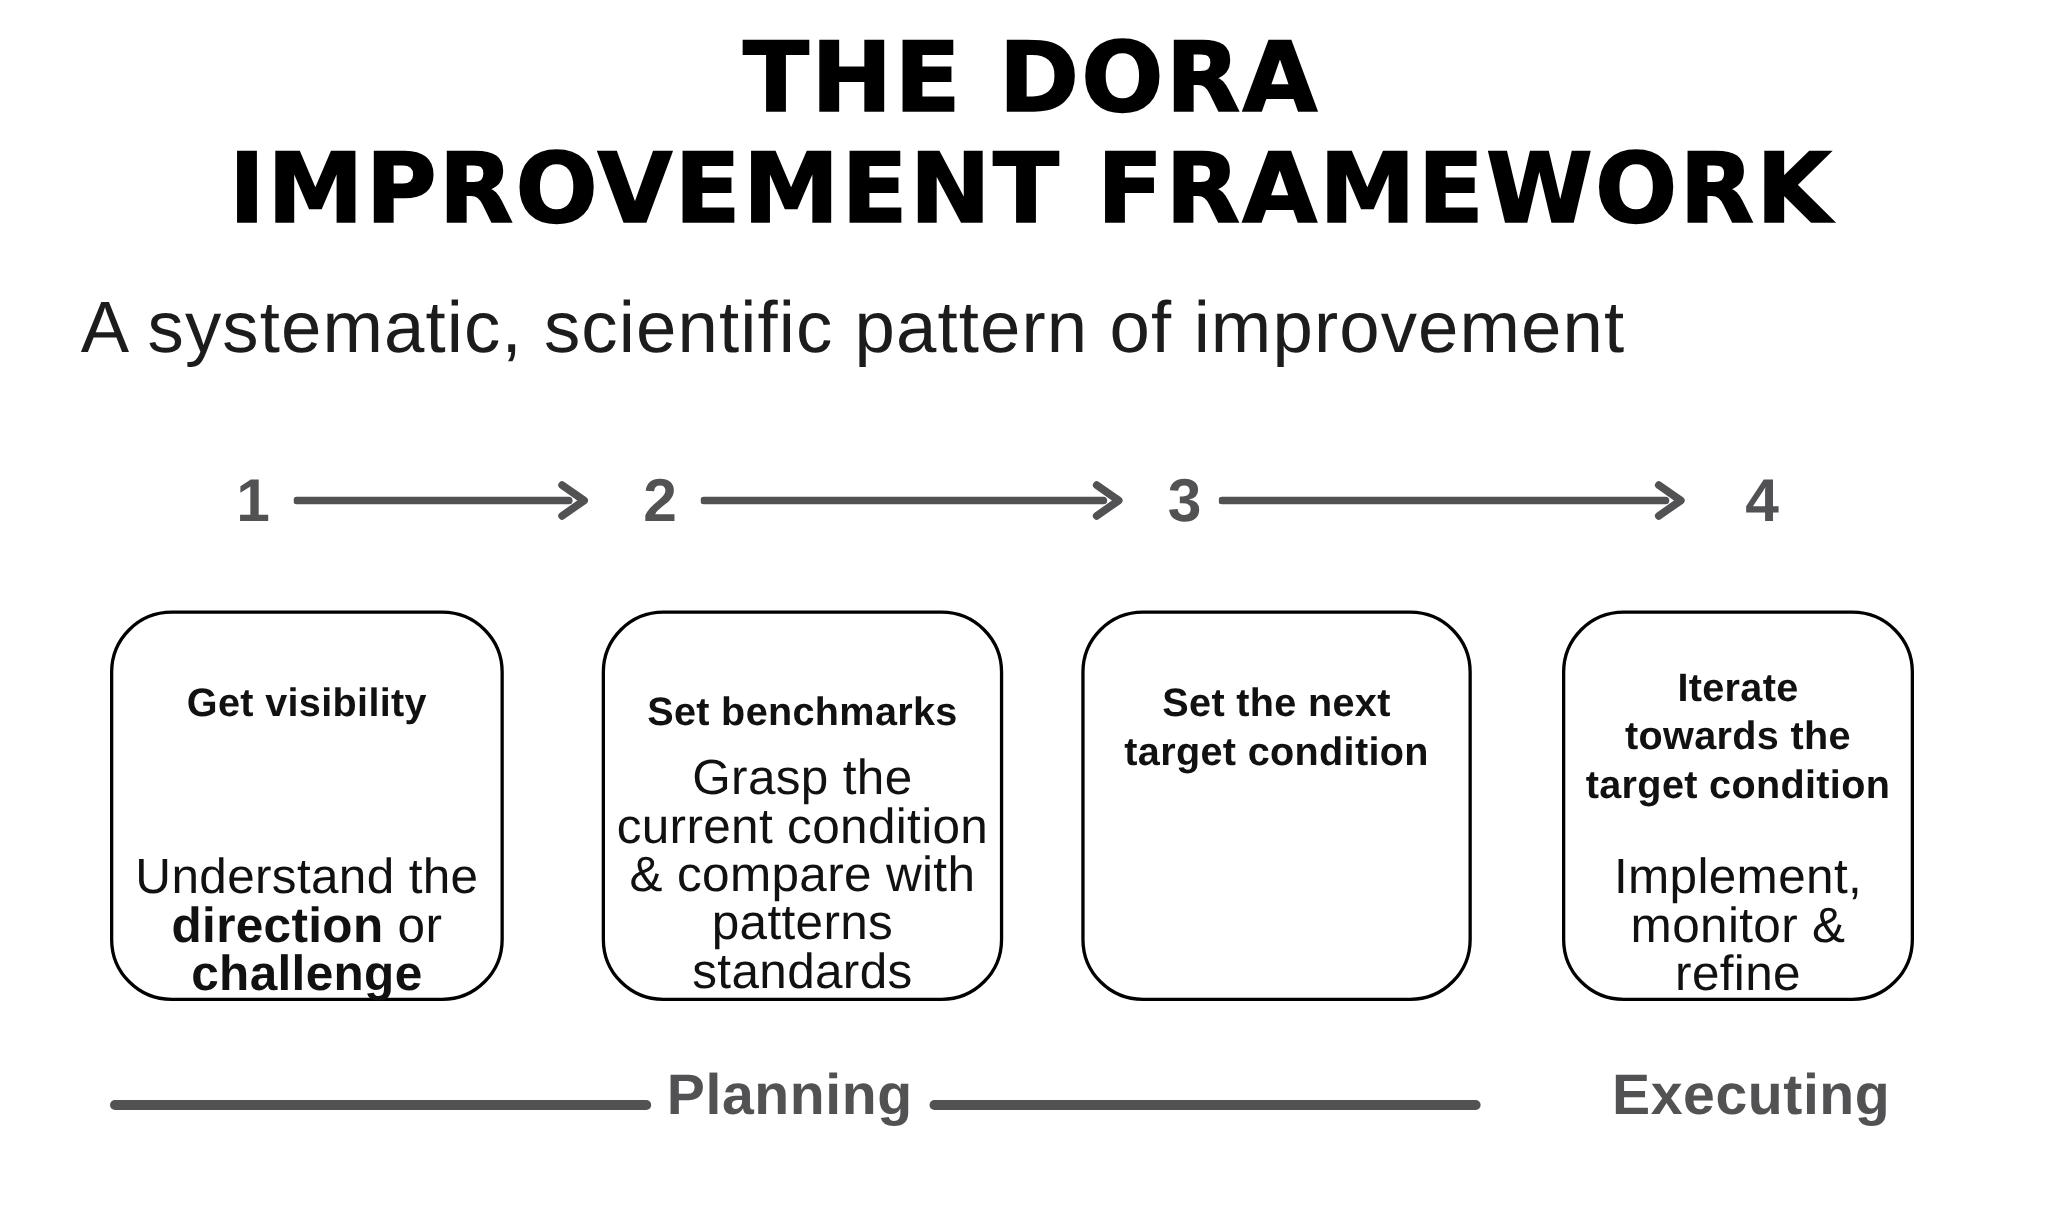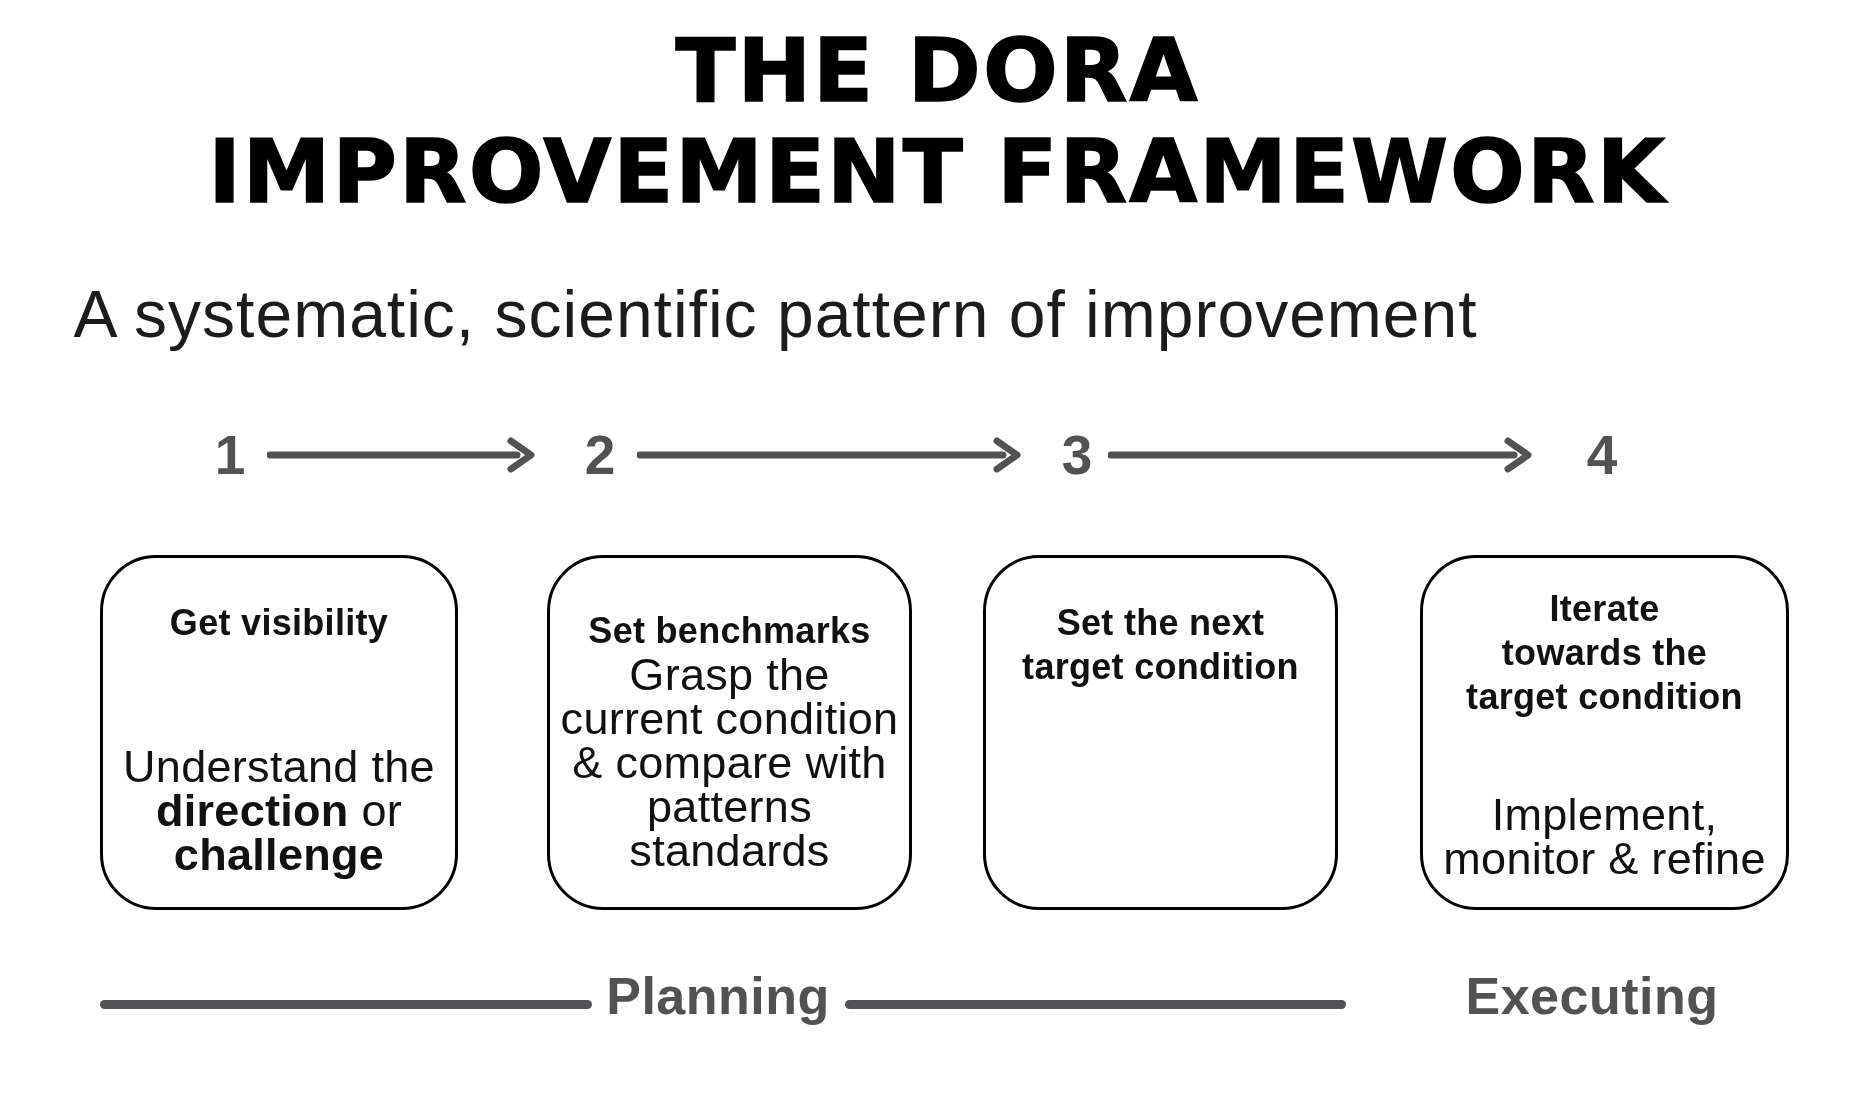--- a/index.html
+++ b/index.html
@@ -25,21 +25,21 @@
     font-weight:700;
     font-size:88px;line-height:101px;
     letter-spacing:2px;
     color:var(--ink);
     -webkit-text-stroke:1.5px var(--ink);
   }
   .title-line{display:block;}
 
   
   .subtitle{
-    position:absolute;top:277px;left:0;width:1551px;
+    position:absolute;top:260px;left:0;width:1551px;
     text-align:center;
     font-size:66px;line-height:74px;
     font-weight:400;letter-spacing:1px;
     color:#1c1c1c;
   }
 
   
   .step-number{
     position:absolute;top:427px;
     transform:translateX(-50%);
@@ -66,24 +66,24 @@
     background:var(--bg);
     border:3px solid var(--ink);
     border-radius:56px;
     text-align:center;
     color:var(--card-ink);
     display:flex;flex-direction:column;align-items:center;
   }
   .card1{left:100px;width:358px;padding-top:43px;}
   .card2{left:547px;width:365px;padding-top:51px;}
   .card3{left:983px;width:355px;padding-top:43px;}
-  .card4{left:1420px;width:369px;padding-top:29px;}
+  .card4{left:1420px;width:320px;padding-top:29px;}
 
   .card-heading{
-    margin:0;font-size:36px;line-height:44px;
+    margin:16px;font-size:36px;line-height:44px;
     font-weight:700;letter-spacing:0.3px;
   }
   .hline{display:block;}
   .card-body{font-size:45px;line-height:44px;font-weight:400;letter-spacing:0.3px;}
   .bline{display:block;}
   .b{font-weight:700;}
   .sp1{height:100px;} .sp2{height:0px;} .sp3{height:64px;} .sp4{height:74px;}
 
   
   .phase-line{

